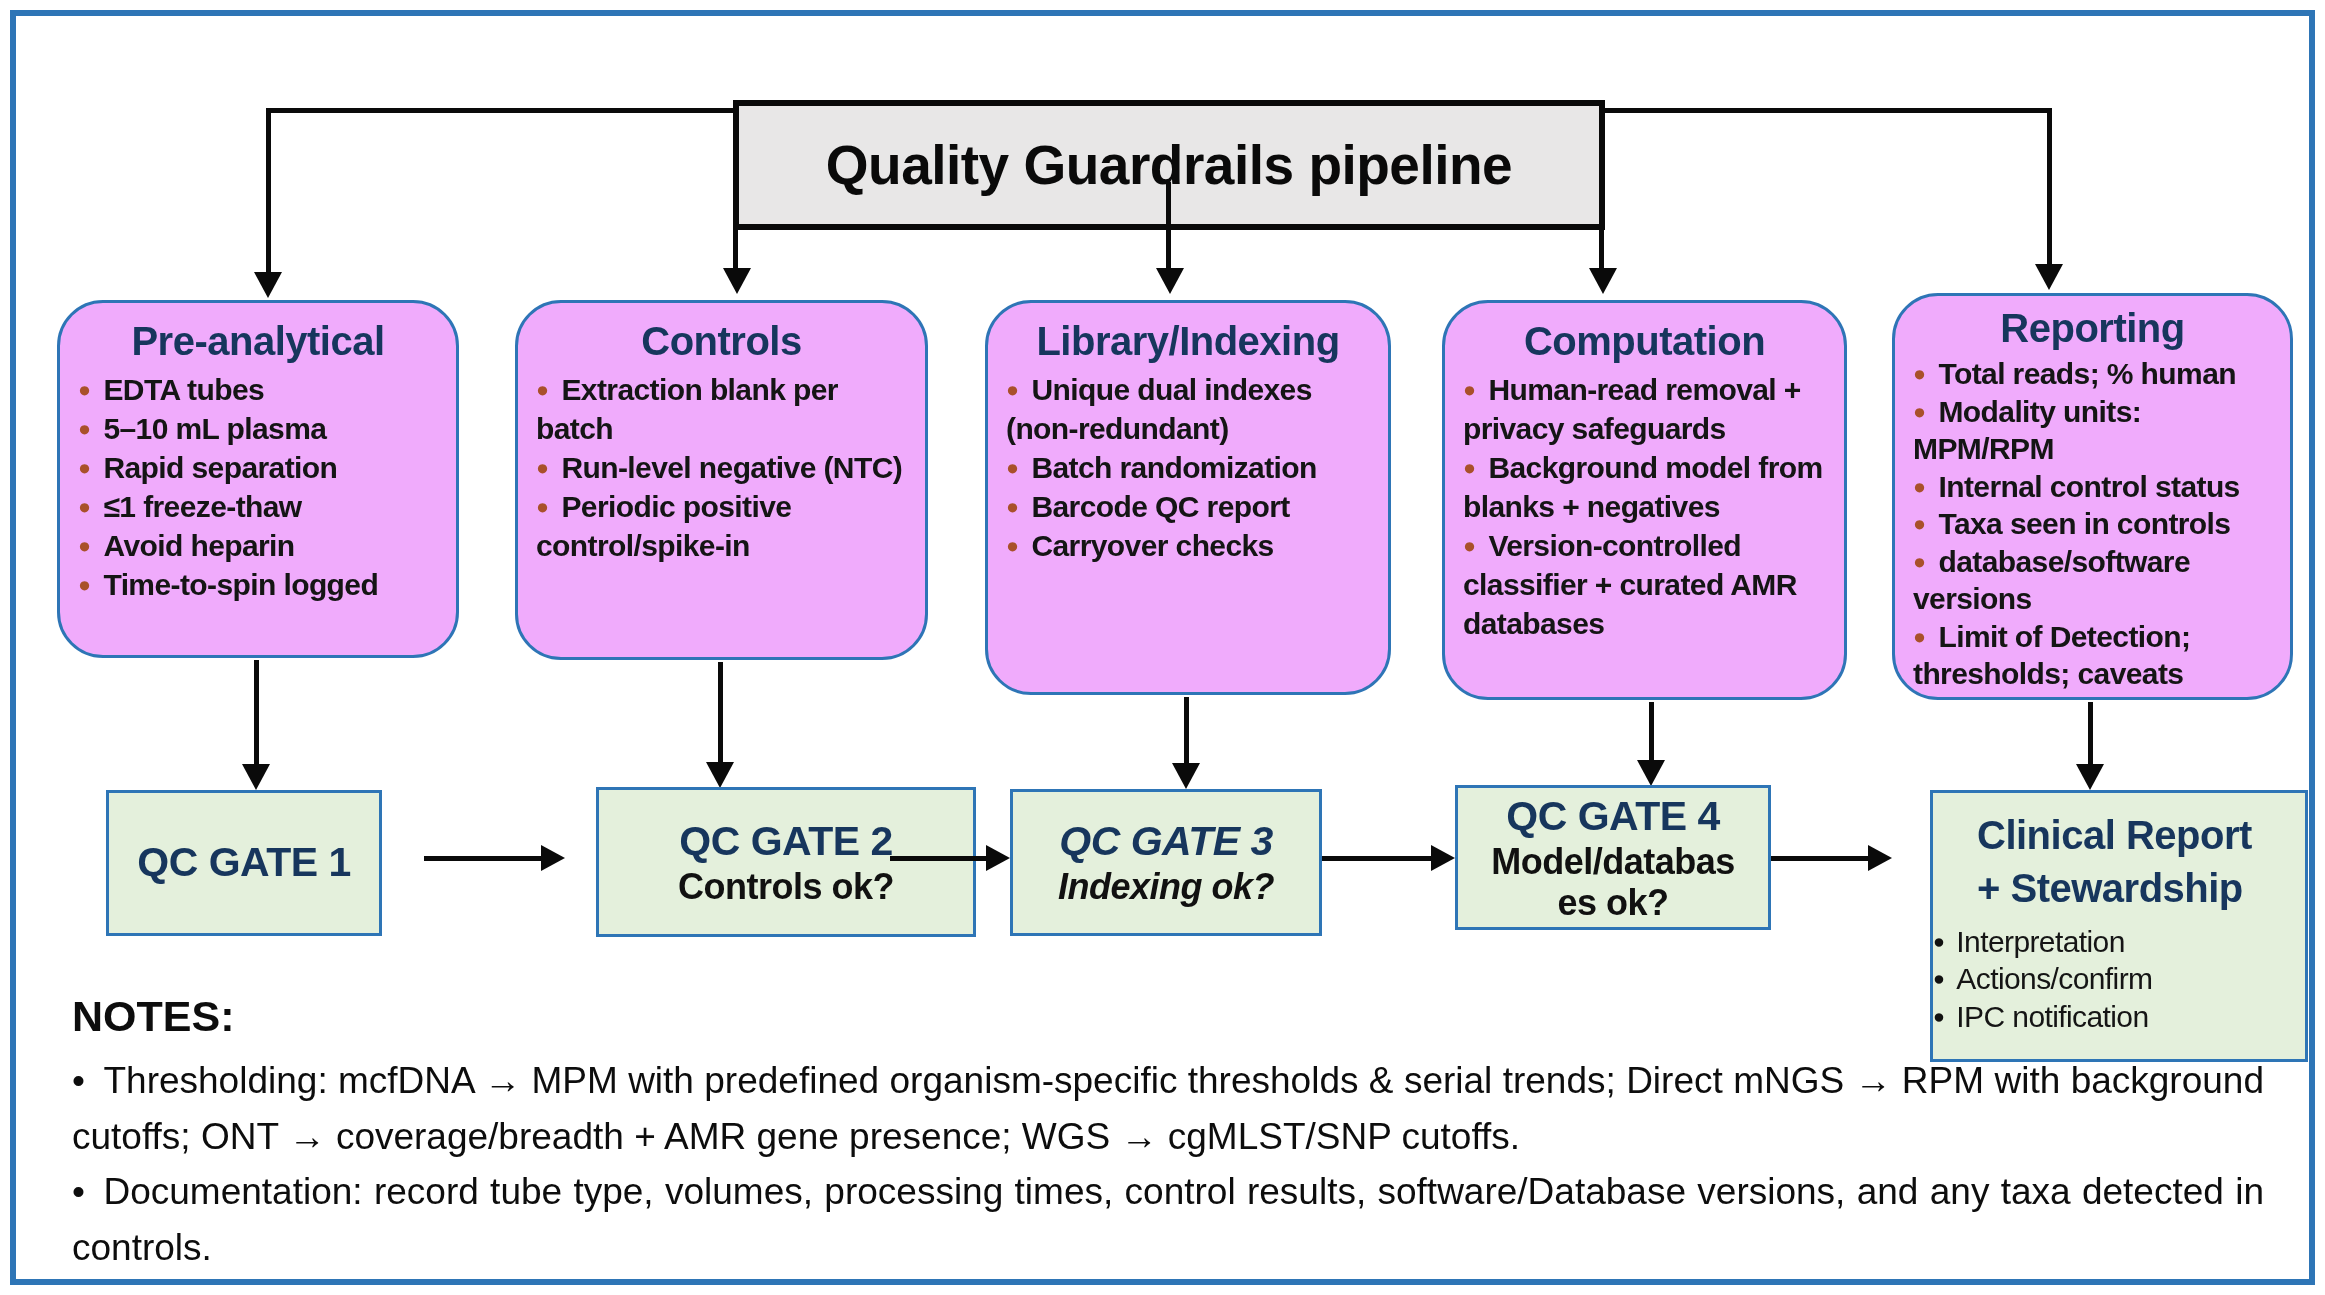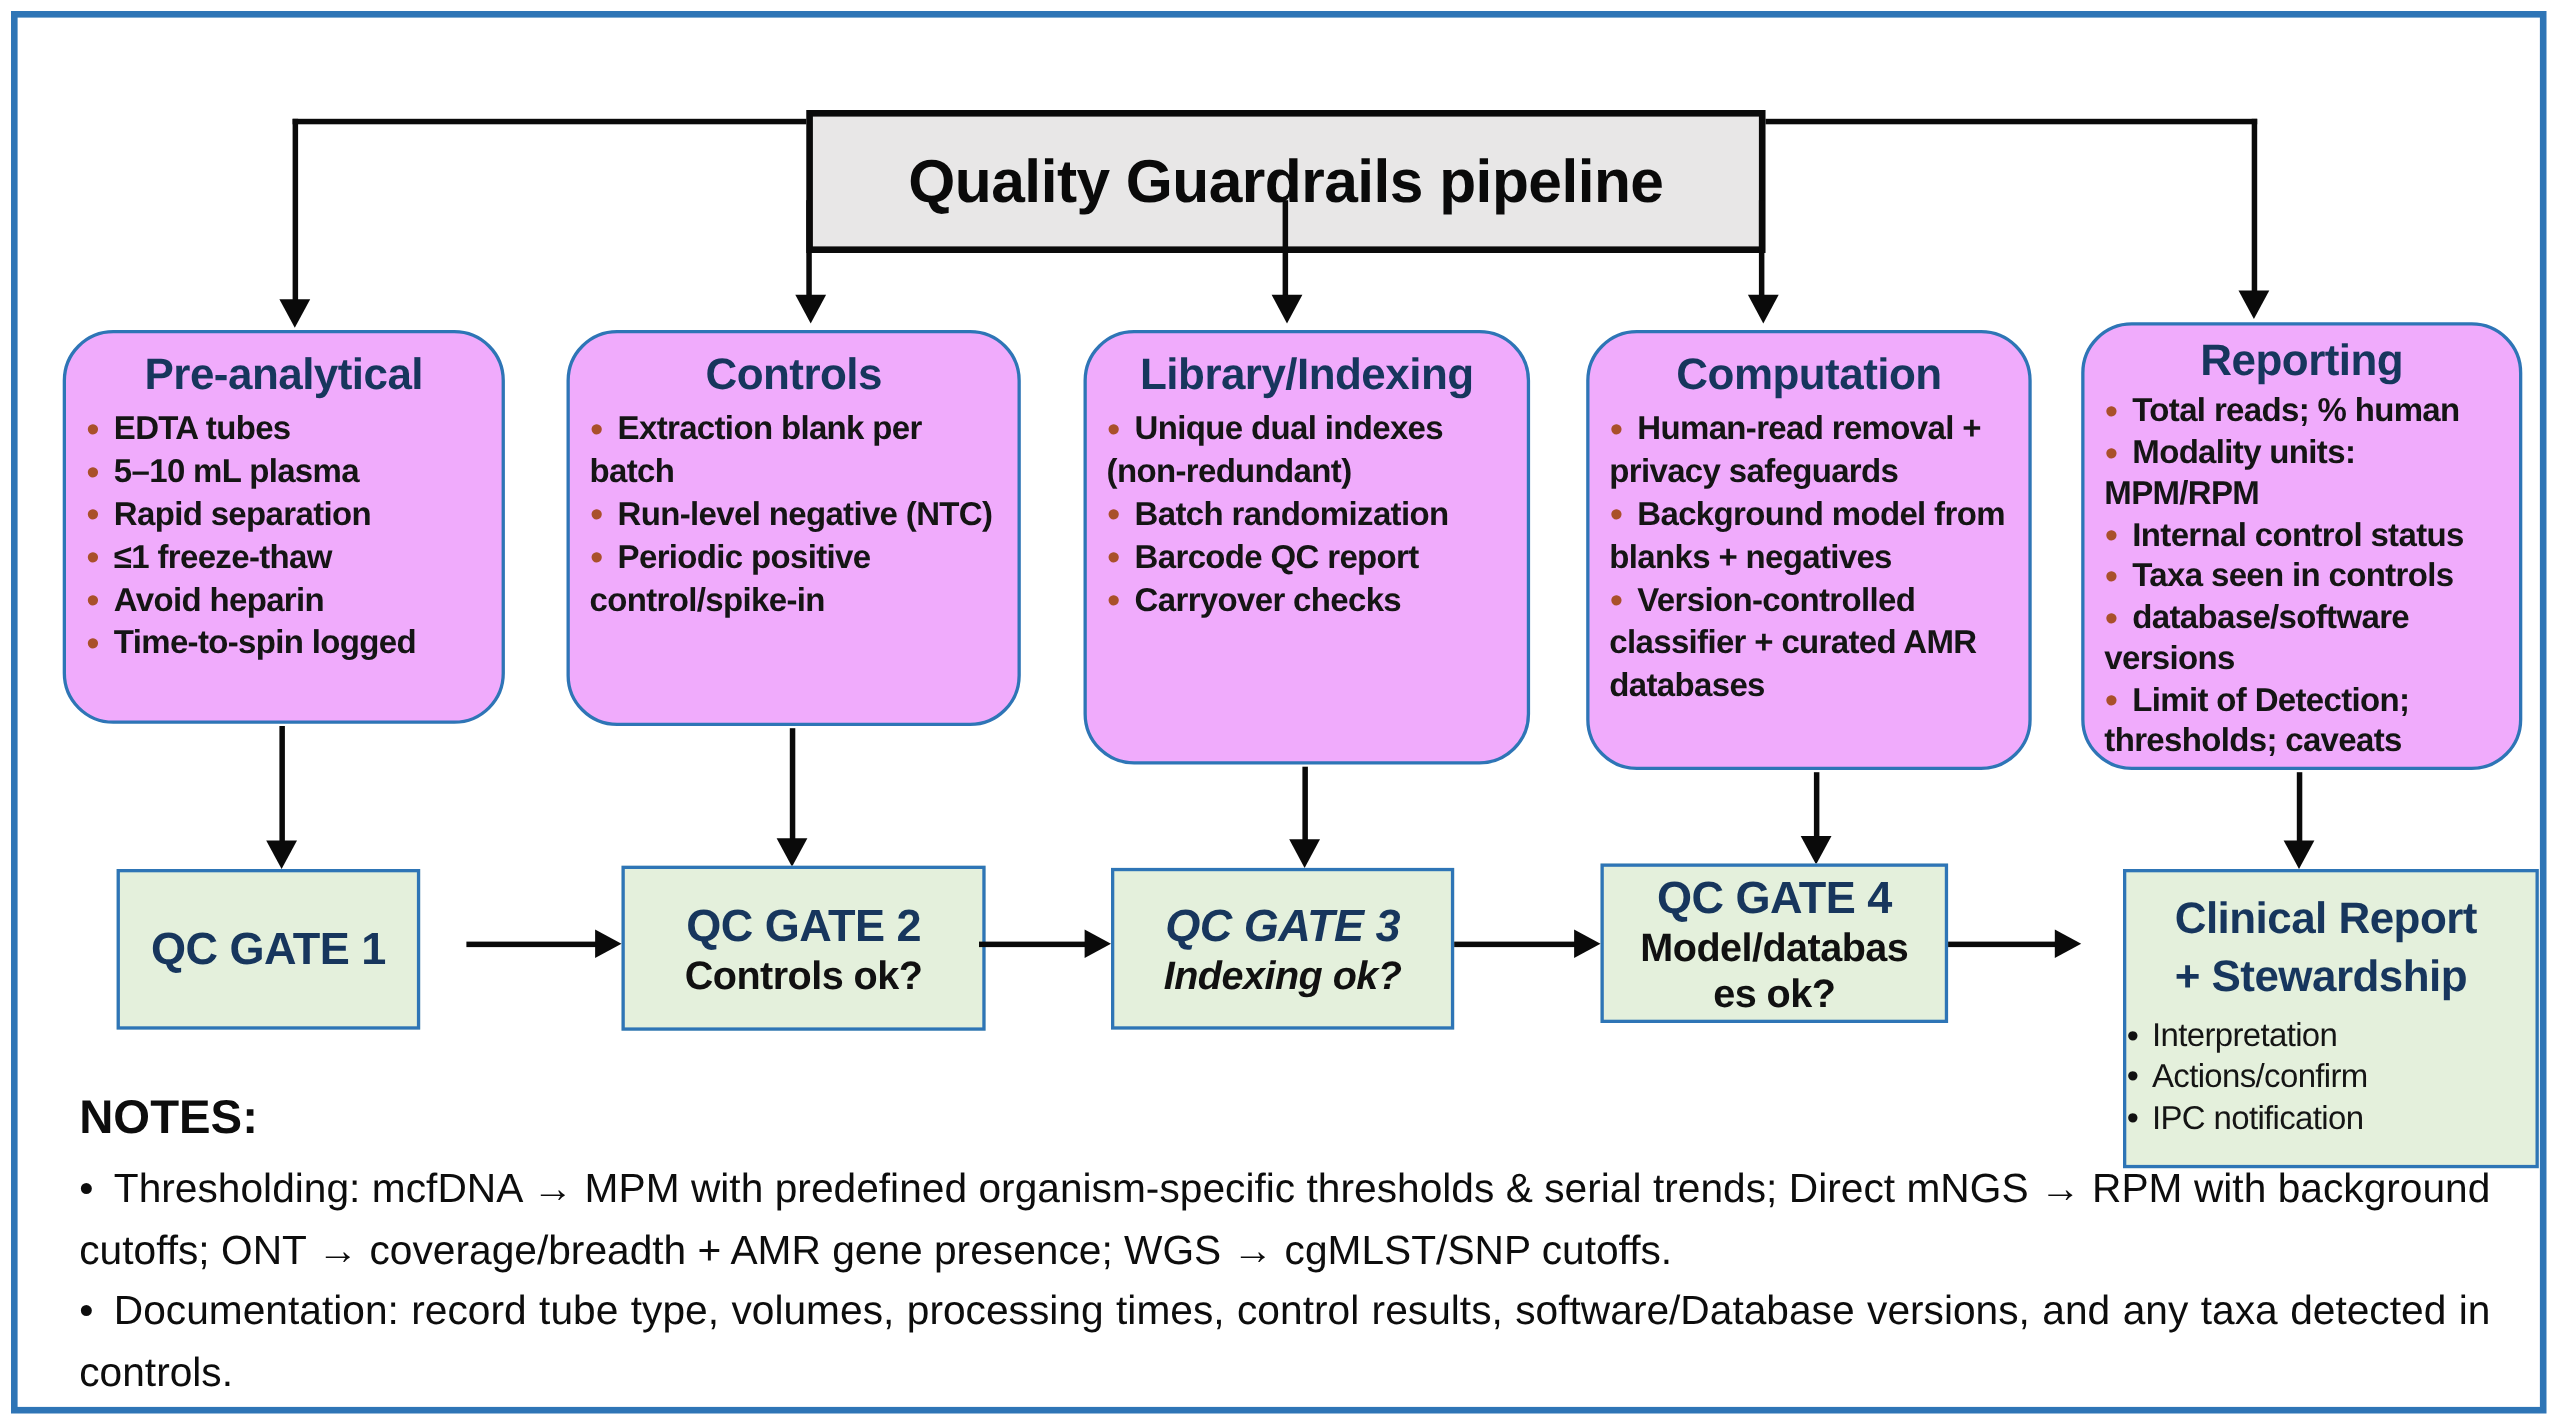--- a/index.html
+++ b/index.html
@@ -128,21 +128,21 @@
 
   <div class="line" style="left:1649px;top:702px;width:5px;height:64px;"></div>
   <div class="ah-down" style="left:1637px;top:760px;"></div>
 
   <div class="line" style="left:2088px;top:702px;width:5px;height:66px;"></div>
   <div class="ah-down" style="left:2076px;top:764px;"></div>
 
   <div class="gate" style="left:106px;top:790px;width:276px;height:146px;">
     <div class="gtitle">QC GATE 1</div>
   </div>
-  <div class="gate" style="left:565px;top:787px;width:331px;height:150px;">
+  <div class="gate" style="left:596px;top:787px;width:380px;height:150px;">
     <div class="gtitle">QC GATE 2</div>
     <div class="gsub">Controls ok?</div>
   </div>
   <div class="gate" style="left:1010px;top:789px;width:312px;height:147px;font-style:italic;">
     <div class="gtitle">QC GATE 3</div>
     <div class="gsub">Indexing ok?</div>
   </div>
   <div class="gate" style="left:1455px;top:785px;width:316px;height:145px;">
     <div class="gtitle">QC GATE 4</div>
     <div class="gsub">Model/databas</div>

